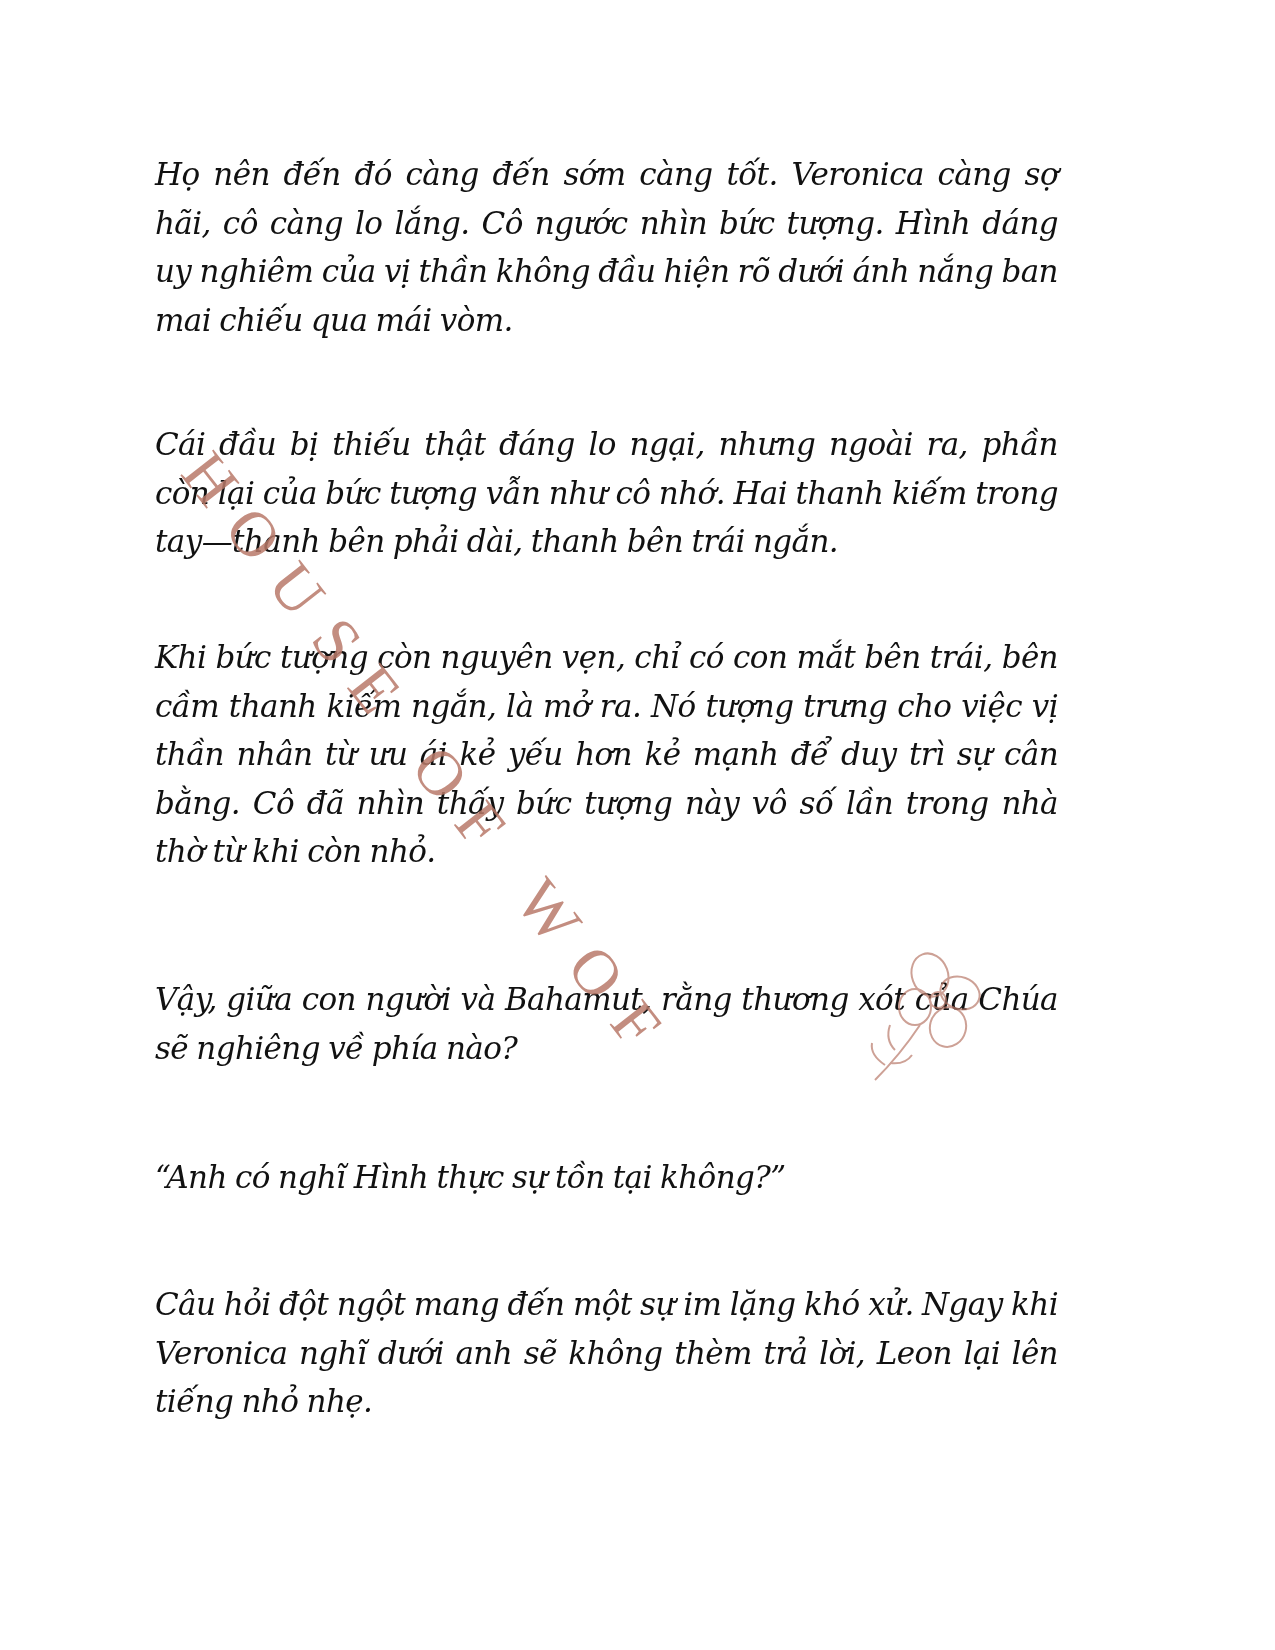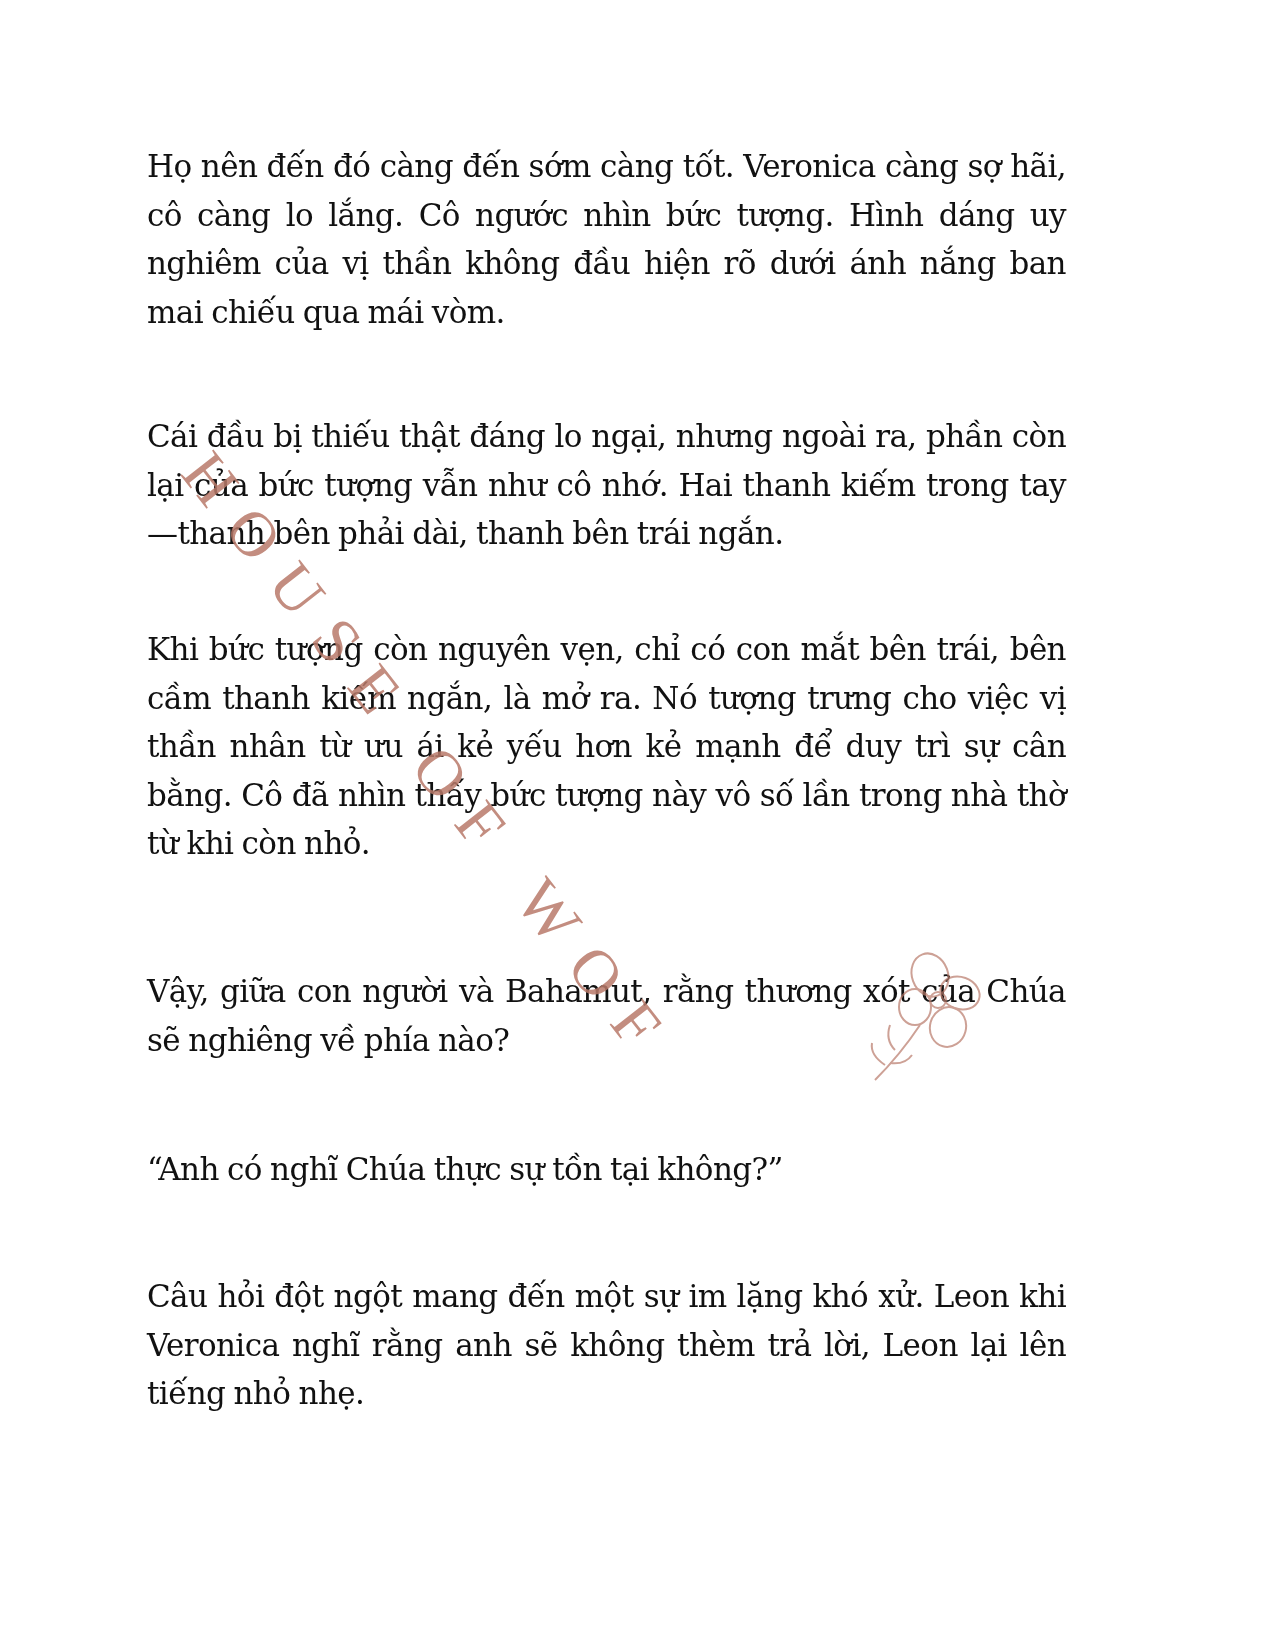--- a/index.html
+++ b/index.html
@@ -5,21 +5,21 @@
     html, body { margin: 0; padding: 0; background: #ffffff; }
     body { width: 1275px; height: 1650px; position: relative; overflow: hidden; }
     .page { position: absolute; left: 0; top: 0; width: 1275px; height: 1650px; background: #fff; }
     .content {
       position: absolute; left: 143px; top: 138px; width: 927px;
       font-family: "DejaVu Serif", "Liberation Serif", serif;
       font-size: 31px; line-height: 48.5px; color: #111;
       text-align: justify; letter-spacing: -0.6px; word-spacing: -1px;
       z-index: 2;
     }
-    .para { margin: 4px; }
+    .para { margin: 12px; font-style: italic; }
     .p1 { position: absolute; top: 0; }
     .p2 { position: absolute; top: 270px; }
     .p3 { position: absolute; top: 483px; }
     .p4 { position: absolute; top: 825px; }
     .p5 { position: absolute; top: 1003px; }
     .p6 { position: absolute; top: 1130px; }
     .watermark {
       position: absolute; left: 0; top: 0; width: 1275px; height: 1650px;
       z-index: 3; pointer-events: none;
     }
@@ -34,22 +34,22 @@
   </style>
 </head>
 <body>
 
 <div class="page">
   <div class="content">
     <p class="para p1">Họ nên đến đó càng đến sớm càng tốt. Veronica càng sợ hãi, cô càng lo lắng. Cô ngước nhìn bức tượng. Hình dáng uy nghiêm của vị thần không đầu hiện rõ dưới ánh nắng ban mai chiếu qua mái vòm.</p>
     <p class="para p2">Cái đầu bị thiếu thật đáng lo ngại, nhưng ngoài ra, phần còn lại của bức tượng vẫn như cô nhớ. Hai thanh kiếm trong tay—thanh bên phải dài, thanh bên trái ngắn.</p>
     <p class="para p3">Khi bức tượng còn nguyên vẹn, chỉ có con mắt bên trái, bên cầm thanh kiếm ngắn, là mở ra. Nó tượng trưng cho việc vị thần nhân từ ưu ái kẻ yếu hơn kẻ mạnh để duy trì sự cân bằng. Cô đã nhìn thấy bức tượng này vô số lần trong nhà thờ từ khi còn nhỏ.</p>
     <p class="para p4">Vậy, giữa con người và Bahamut, rằng thương xót của Chúa sẽ nghiêng về phía nào?</p>
-    <p class="para p5">“Anh có nghĩ Chúa thực sự tồn tại không?”</p>
-    <p class="para p6">Câu hỏi đột ngột mang đến một sự im lặng khó xử. Leon khi Veronica nghĩ rằng anh sẽ không thèm trả lời, Leon lại lên tiếng nhỏ nhẹ.</p>
+    <p class="para p5">“Anh có nghĩ Hình thực sự tồn tại không?”</p>
+    <p class="para p6">Câu hỏi đột ngột mang đến một sự im lặng khó xử. Ngay khi Veronica nghĩ dưới anh sẽ không thèm trả lời, Leon lại lên tiếng nhỏ nhẹ.</p>
   </div>
 
   <div class="watermark">
     <div class="wm-text">HOUSE OF WOF</div>
     <svg class="wm-flower" viewBox="0 0 140 140">
       <g fill="none" stroke="#b97a6a" stroke-width="2">
         <ellipse cx="80" cy="30" rx="18" ry="22" transform="rotate(-20 80 30)"></ellipse>
         <ellipse cx="110" cy="48" rx="20" ry="16" transform="rotate(20 110 48)"></ellipse>
         <ellipse cx="98" cy="82" rx="18" ry="20" transform="rotate(15 98 82)"></ellipse>
         <ellipse cx="65" cy="62" rx="16" ry="18"></ellipse>

